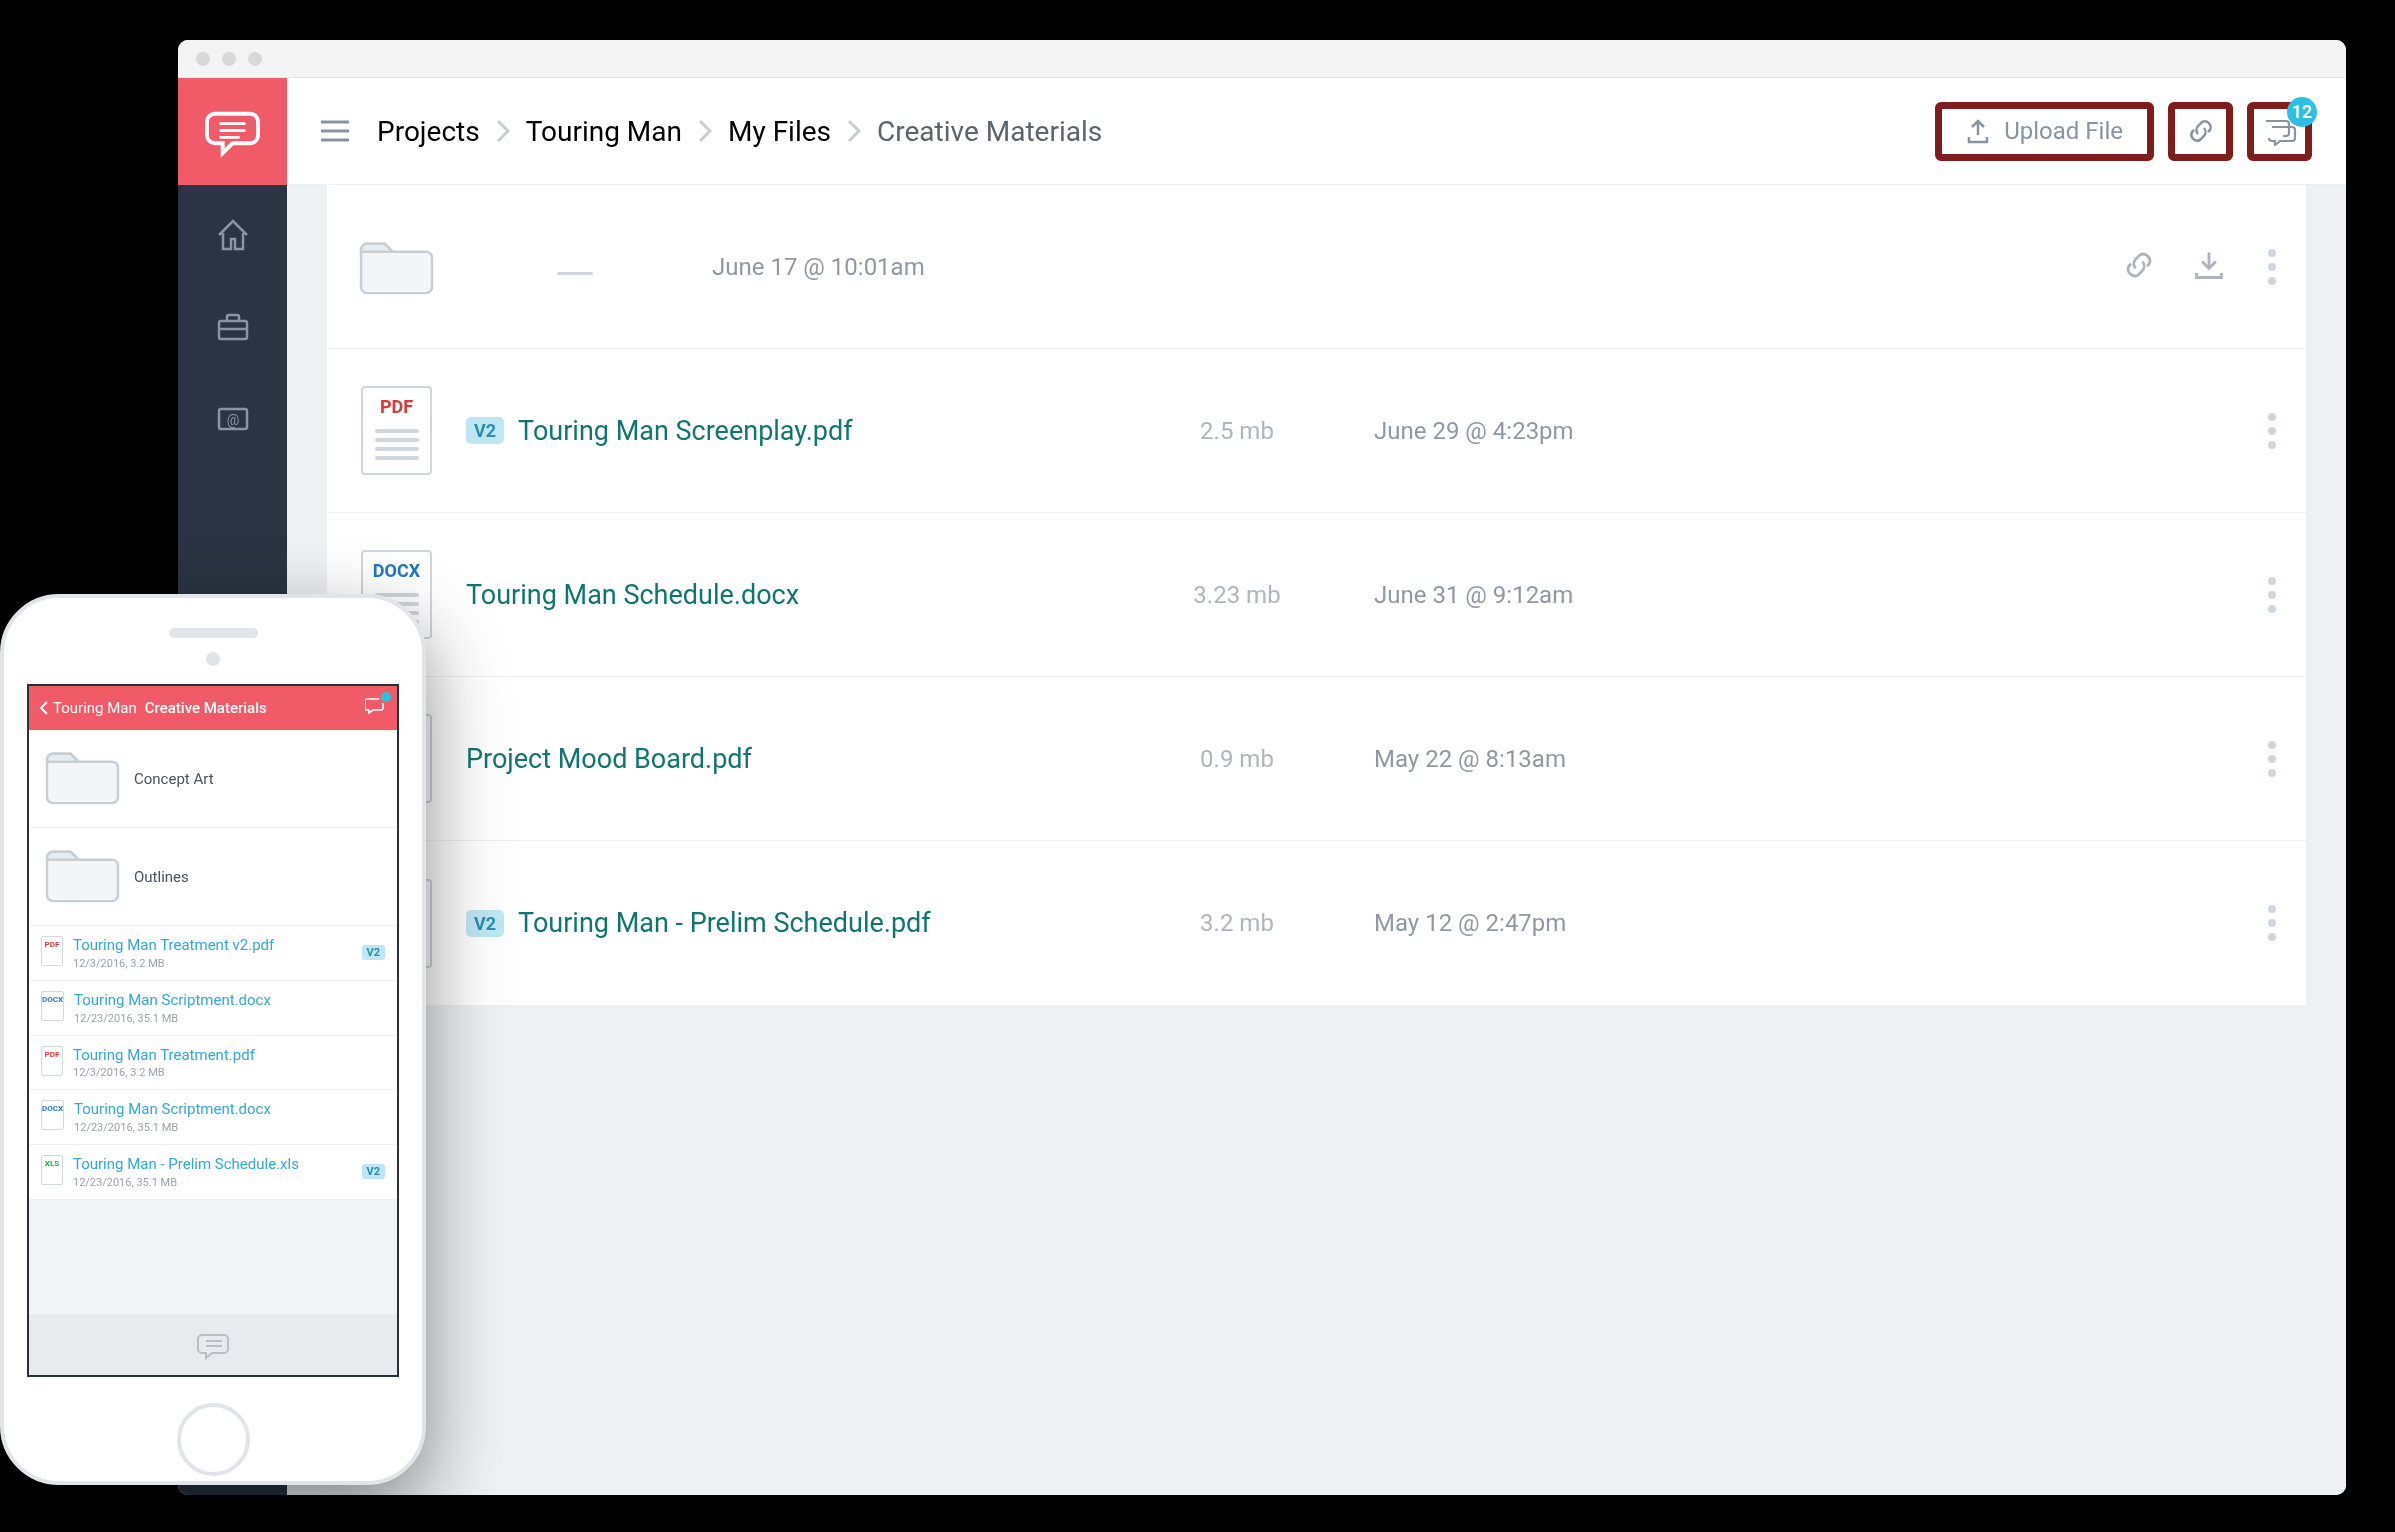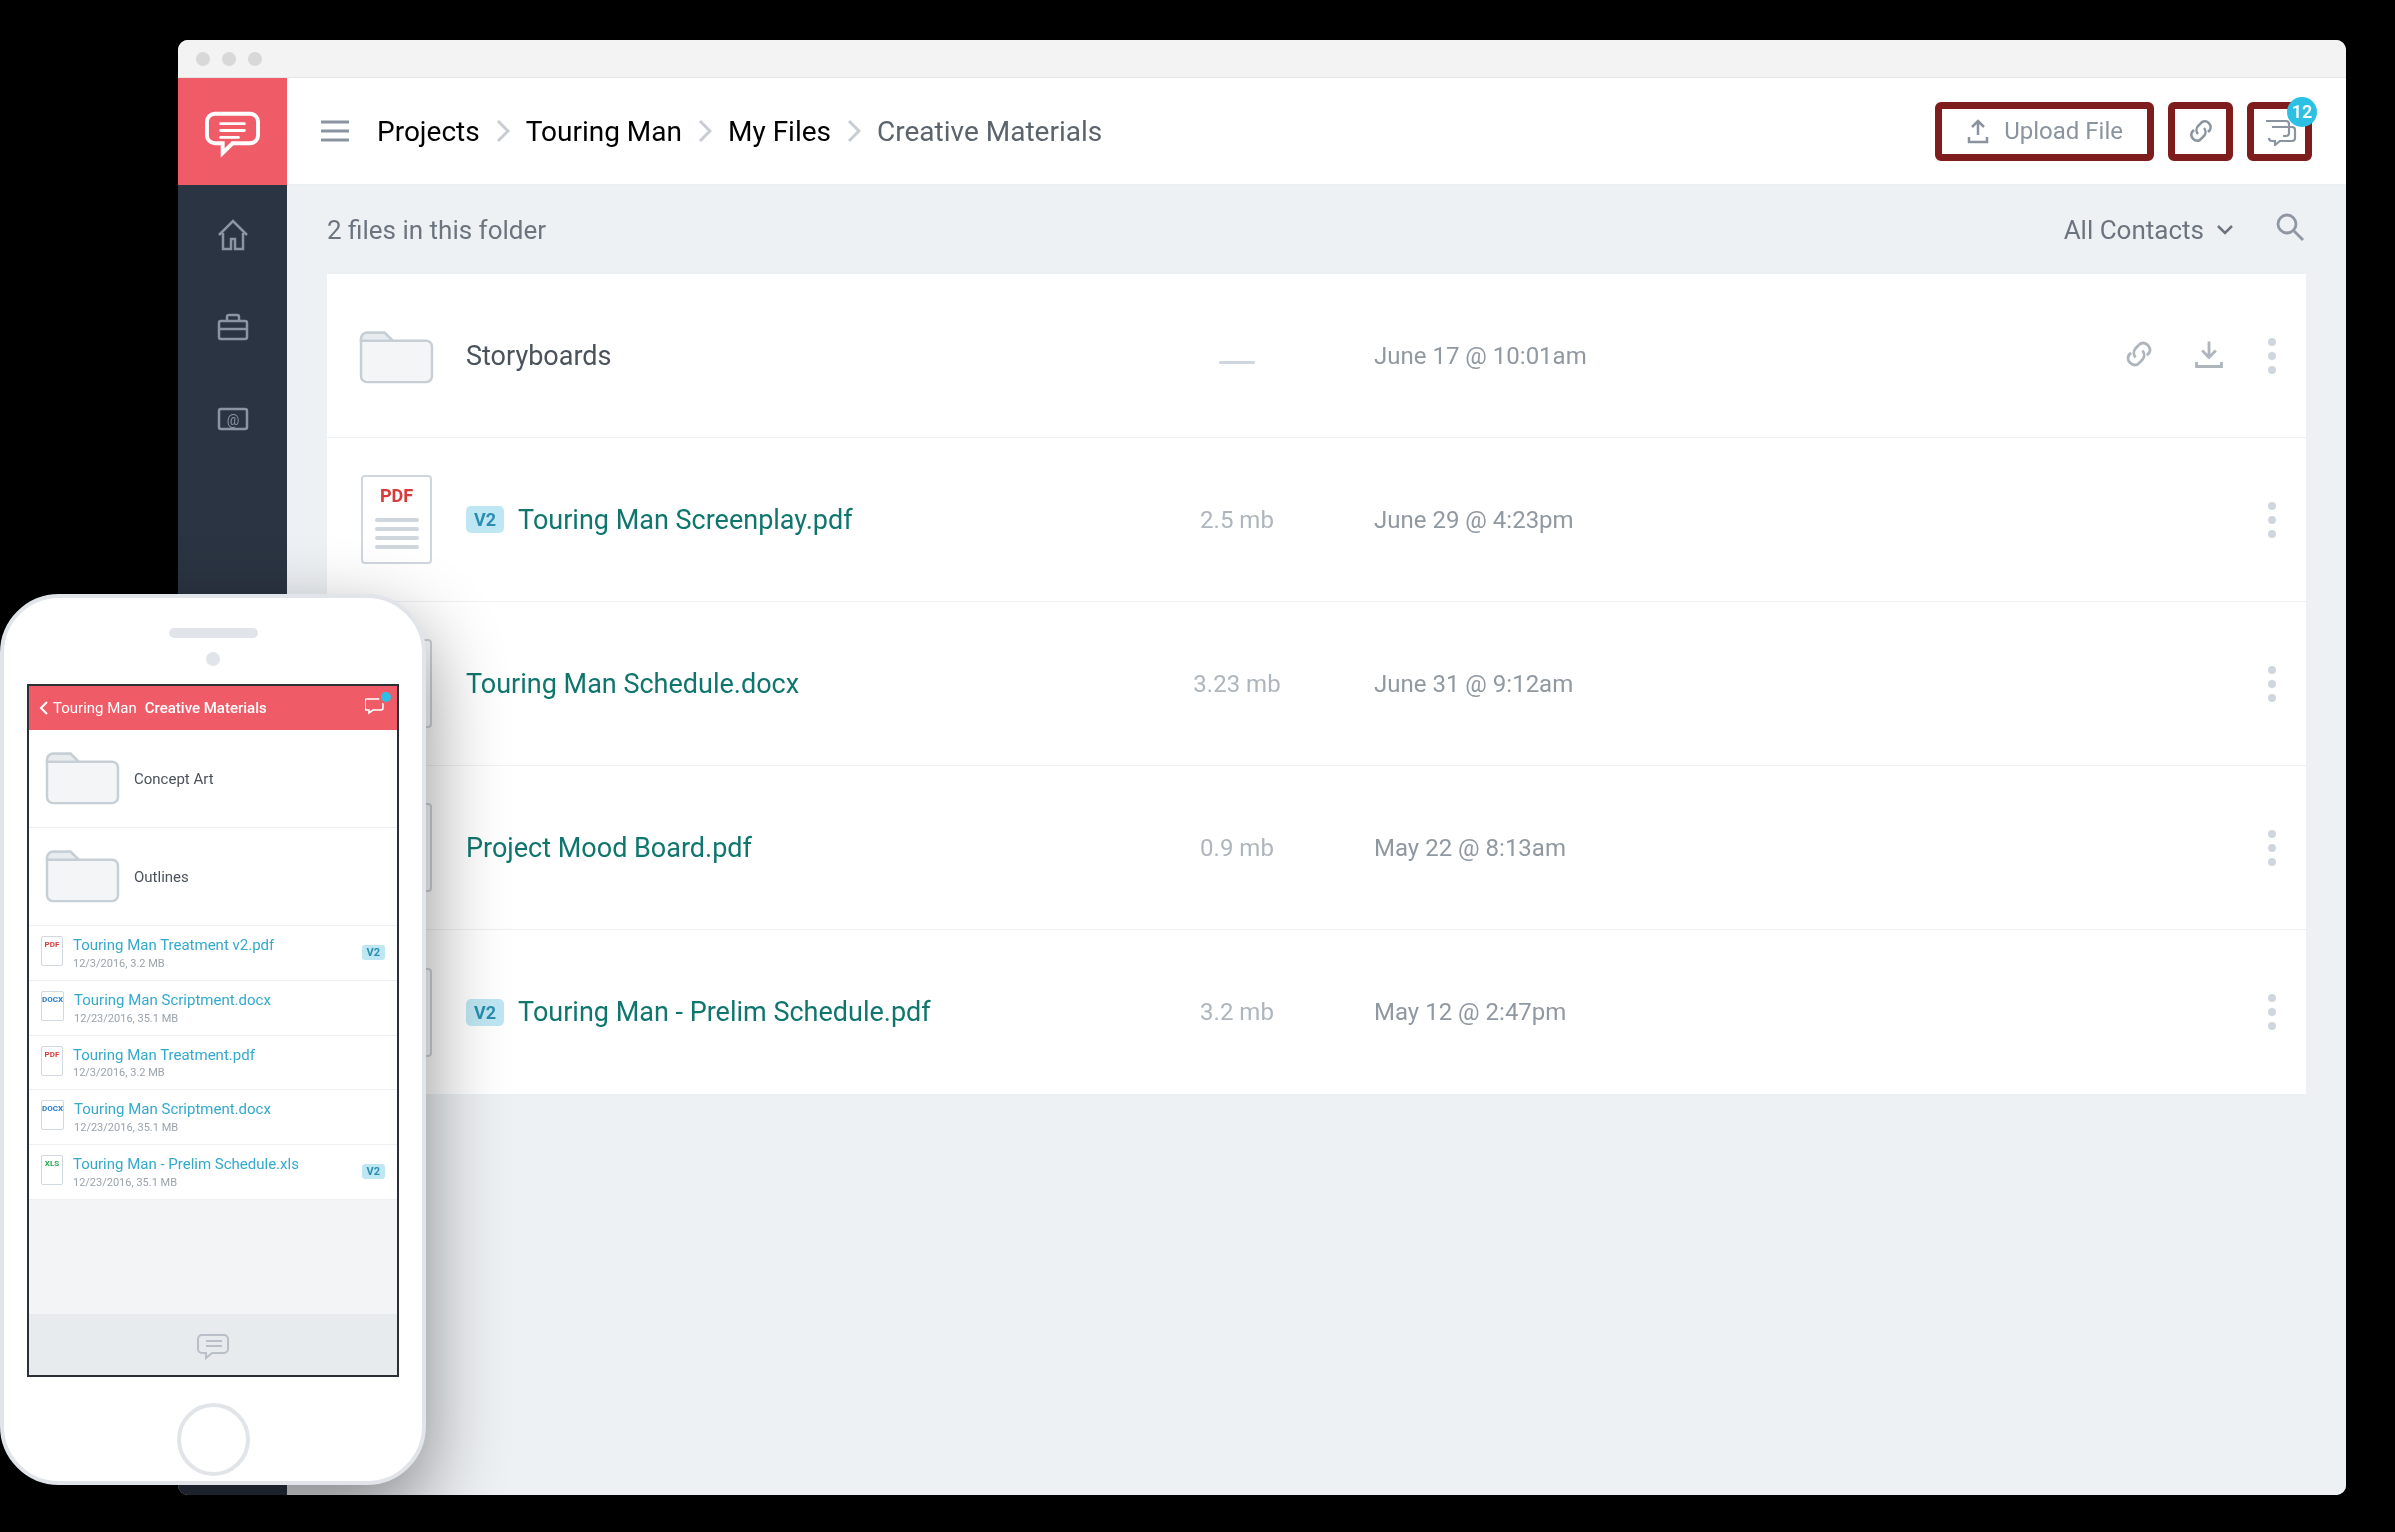--- a/index.html
+++ b/index.html
@@ -239,47 +239,28 @@
           </div>
           <div class="btn square">
             <svg width="34" height="30" viewBox="0 0 34 30">
               <path d="M3 5 h20 a3 3 0 0 1 3 3 v9 a3 3 0 0 1 -3 3 h-3 M9 11 h20 a3 3 0 0 1 3 3 v8 a3 3 0 0 1 -3 3 h-12 l-5 4 v-4 h-3 a3 3 0 0 1 -3 -3" fill="none" stroke="#8a94a0" stroke-width="2.2"></path>
             </svg>
             <span class="badge">12</span>
           </div>
         </div>
       </div>
 
-      <div class="listbar">
-        <span>2 files in this folder</span>
-        <div class="listbar-spacer"></div>
-        <div class="listbar-filter">
-          <span>All Contacts</span>
-          <svg width="18" height="12" viewBox="0 0 18 12">
-              <path d="M2 2 L9 9 L16 2" fill="none" stroke="#6c757f" stroke-width="2.5"></path>
-            </svg>
-        </div>
-        <div class="listbar-search">
-          <svg width="32" height="32" viewBox="0 0 32 32">
-            <circle cx="13" cy="13" r="9" fill="none" stroke="currentColor" stroke-width="2.8"></circle>
-            <line x1="20" y1="20" x2="29" y2="29" stroke="currentColor" stroke-width="2.8"></line>
-          </svg>
-        </div>
-      </div>
 
       <div class="file-list" id="file-list">
           <div class="row">
             <div class="ficon">
               <svg class="folder-svg" width="83" height="69" viewBox="0 0 84 70">
     <path d="M6 18 a6 6 0 0 1 6-6 h18 l8 8 h34 a6 6 0 0 1 6 6 v30 a6 6 0 0 1 -6 6 h-60 a6 6 0 0 1 -6 -6 z" fill="#f3f5f7" stroke="#c7cfd6" stroke-width="2.5"></path>
     <path d="M6 18 a6 6 0 0 1 6-6 h18 l8 8 h-32 z" fill="#e8ecef" stroke="#c7cfd6" stroke-width="2.5"></path>
   </svg>
-            </div>
-            <div class="fname-cell">
-              <span class="fname-plain">Storyboards</span>
             </div>
             <div class="size-cell"><span class="size-dash"></span></div>
             <div class="date-cell">June 17 @ 10:01am</div>
             <div class="act-cell">
               <div><svg class="act-icon" viewBox="0 0 30 30">
     <path d="M12 18 a6 6 0 0 1 0-8 l4-4 a6 6 0 0 1 8 8 l-2 2 M18 12 a6 6 0 0 1 0 8 l-4 4 a6 6 0 0 1 -8 -8 l2-2" fill="none" stroke="#aeb5bd" stroke-width="2.5"></path>
   </svg></div>
               <div><svg class="act-icon" viewBox="0 0 30 30">
     <path d="M15 4 v14 M9 12 l6 6 l6-6 M4 22 v4 h22 v-4" fill="none" stroke="#aeb5bd" stroke-width="2.5"></path>
   </svg></div>

